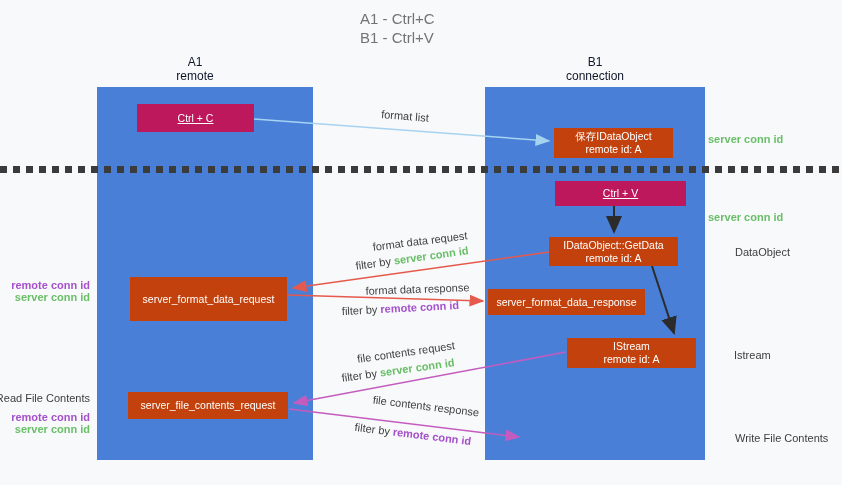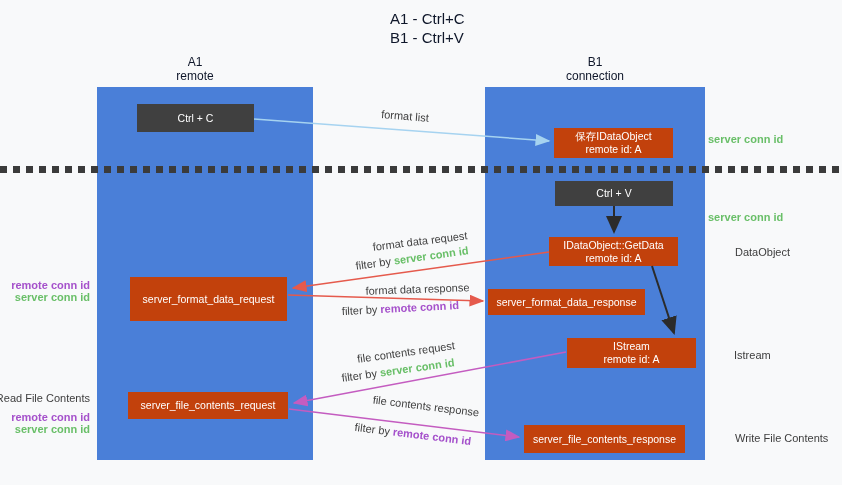--- a/index.html
+++ b/index.html
@@ -1,32 +1,32 @@
 <!DOCTYPE html>
 <html><head>
 <meta charset="utf-8">
 <style>
   html,body{margin:0;padding:0;}
   body{font-family:"Liberation Sans",sans-serif;background:#f8f9fa;}
   .stage{position:relative;width:842px;height:485px;background:#f8f9fa;overflow:hidden;}
   .abs{position:absolute;}
-  .title{left:390px;top:9px;font-size:15px;line-height:19px;color:#0f172a;}
+  .title{left:360px;top:9px;font-size:15px;line-height:19px;color:#737373;}
   .lane-header{top:55px;text-align:center;font-size:12px;line-height:14px;color:#0f172a;}
   .lane{top:87px;height:373px;background:#4a7fd8;}
   .lane-left{left:97px;width:216px;}
   .lane-right{left:485px;width:220px;}
   .dotted{left:0;top:166px;width:842px;height:7px;
     background:repeating-linear-gradient(to right,#3b3b3b 0 7px,transparent 7px 13px);}
   .node{display:flex;flex-direction:column;align-items:center;justify-content:center;
     color:#fff;font-size:10.5px;line-height:13px;text-align:center;white-space:nowrap;}
-  .green{background:#404040;}
+  .green{background:#be185d;text-decoration:underline;}
   .orange{background:#c2410c;}
   .n-ctrl-c{left:137px;top:104px;width:117px;height:28px;}
   .n-save{left:554px;top:128px;width:119px;height:30px;}
-  .n-ctrl-v{left:555px;top:181px;width:118px;height:25px;}
+  .n-ctrl-v{left:555px;top:181px;width:131px;height:25px;}
   .n-getdata{left:549px;top:237px;width:129px;height:29px;}
   .n-fmt-req{left:130px;top:277px;width:157px;height:44px;}
   .n-fmt-resp{left:488px;top:289px;width:157px;height:26px;}
   .n-istream{left:567px;top:338px;width:129px;height:30px;}
   .n-file-req{left:128px;top:392px;width:160px;height:27px;}
   .n-file-resp{left:524px;top:425px;width:161px;height:28px;}
   .edge-label{font-size:11px;color:#3f3f3f;text-align:center;white-space:nowrap;}
   .kw-green{color:#69bf68;font-weight:bold;}
   .kw-purple{color:#a551cb;font-weight:bold;}
   .ann{font-size:11px;white-space:nowrap;}
@@ -78,23 +78,20 @@
   </div>
   <div class="abs node orange n-fmt-resp">
     <span>server_format_data_response</span>
   </div>
   <div class="abs node orange n-istream">
     <span>IStream</span>
     <span>remote id: A</span>
   </div>
   <div class="abs node orange n-file-req">
     <span>server_file_contents_request</span>
-  </div>
-  <div class="abs node orange n-file-resp">
-    <span>server_file_contents_response</span>
   </div>
 
   <div class="abs edge-label" style="left:347px;top:110px;width:116px;transform:rotate(4.5deg);">format list</div>
 
   <div class="abs edge-label" style="left:360px;top:235px;width:120px;transform:rotate(-7deg);">format data request</div>
   <div class="abs edge-label" style="left:342px;top:252px;width:140px;transform:rotate(-8deg);">
     <span>filter by </span><span class="kw-green">server conn id</span>
   </div>
 
   <div class="abs edge-label" style="left:360px;top:283px;width:115px;transform:rotate(-2deg);">format data response</div>

